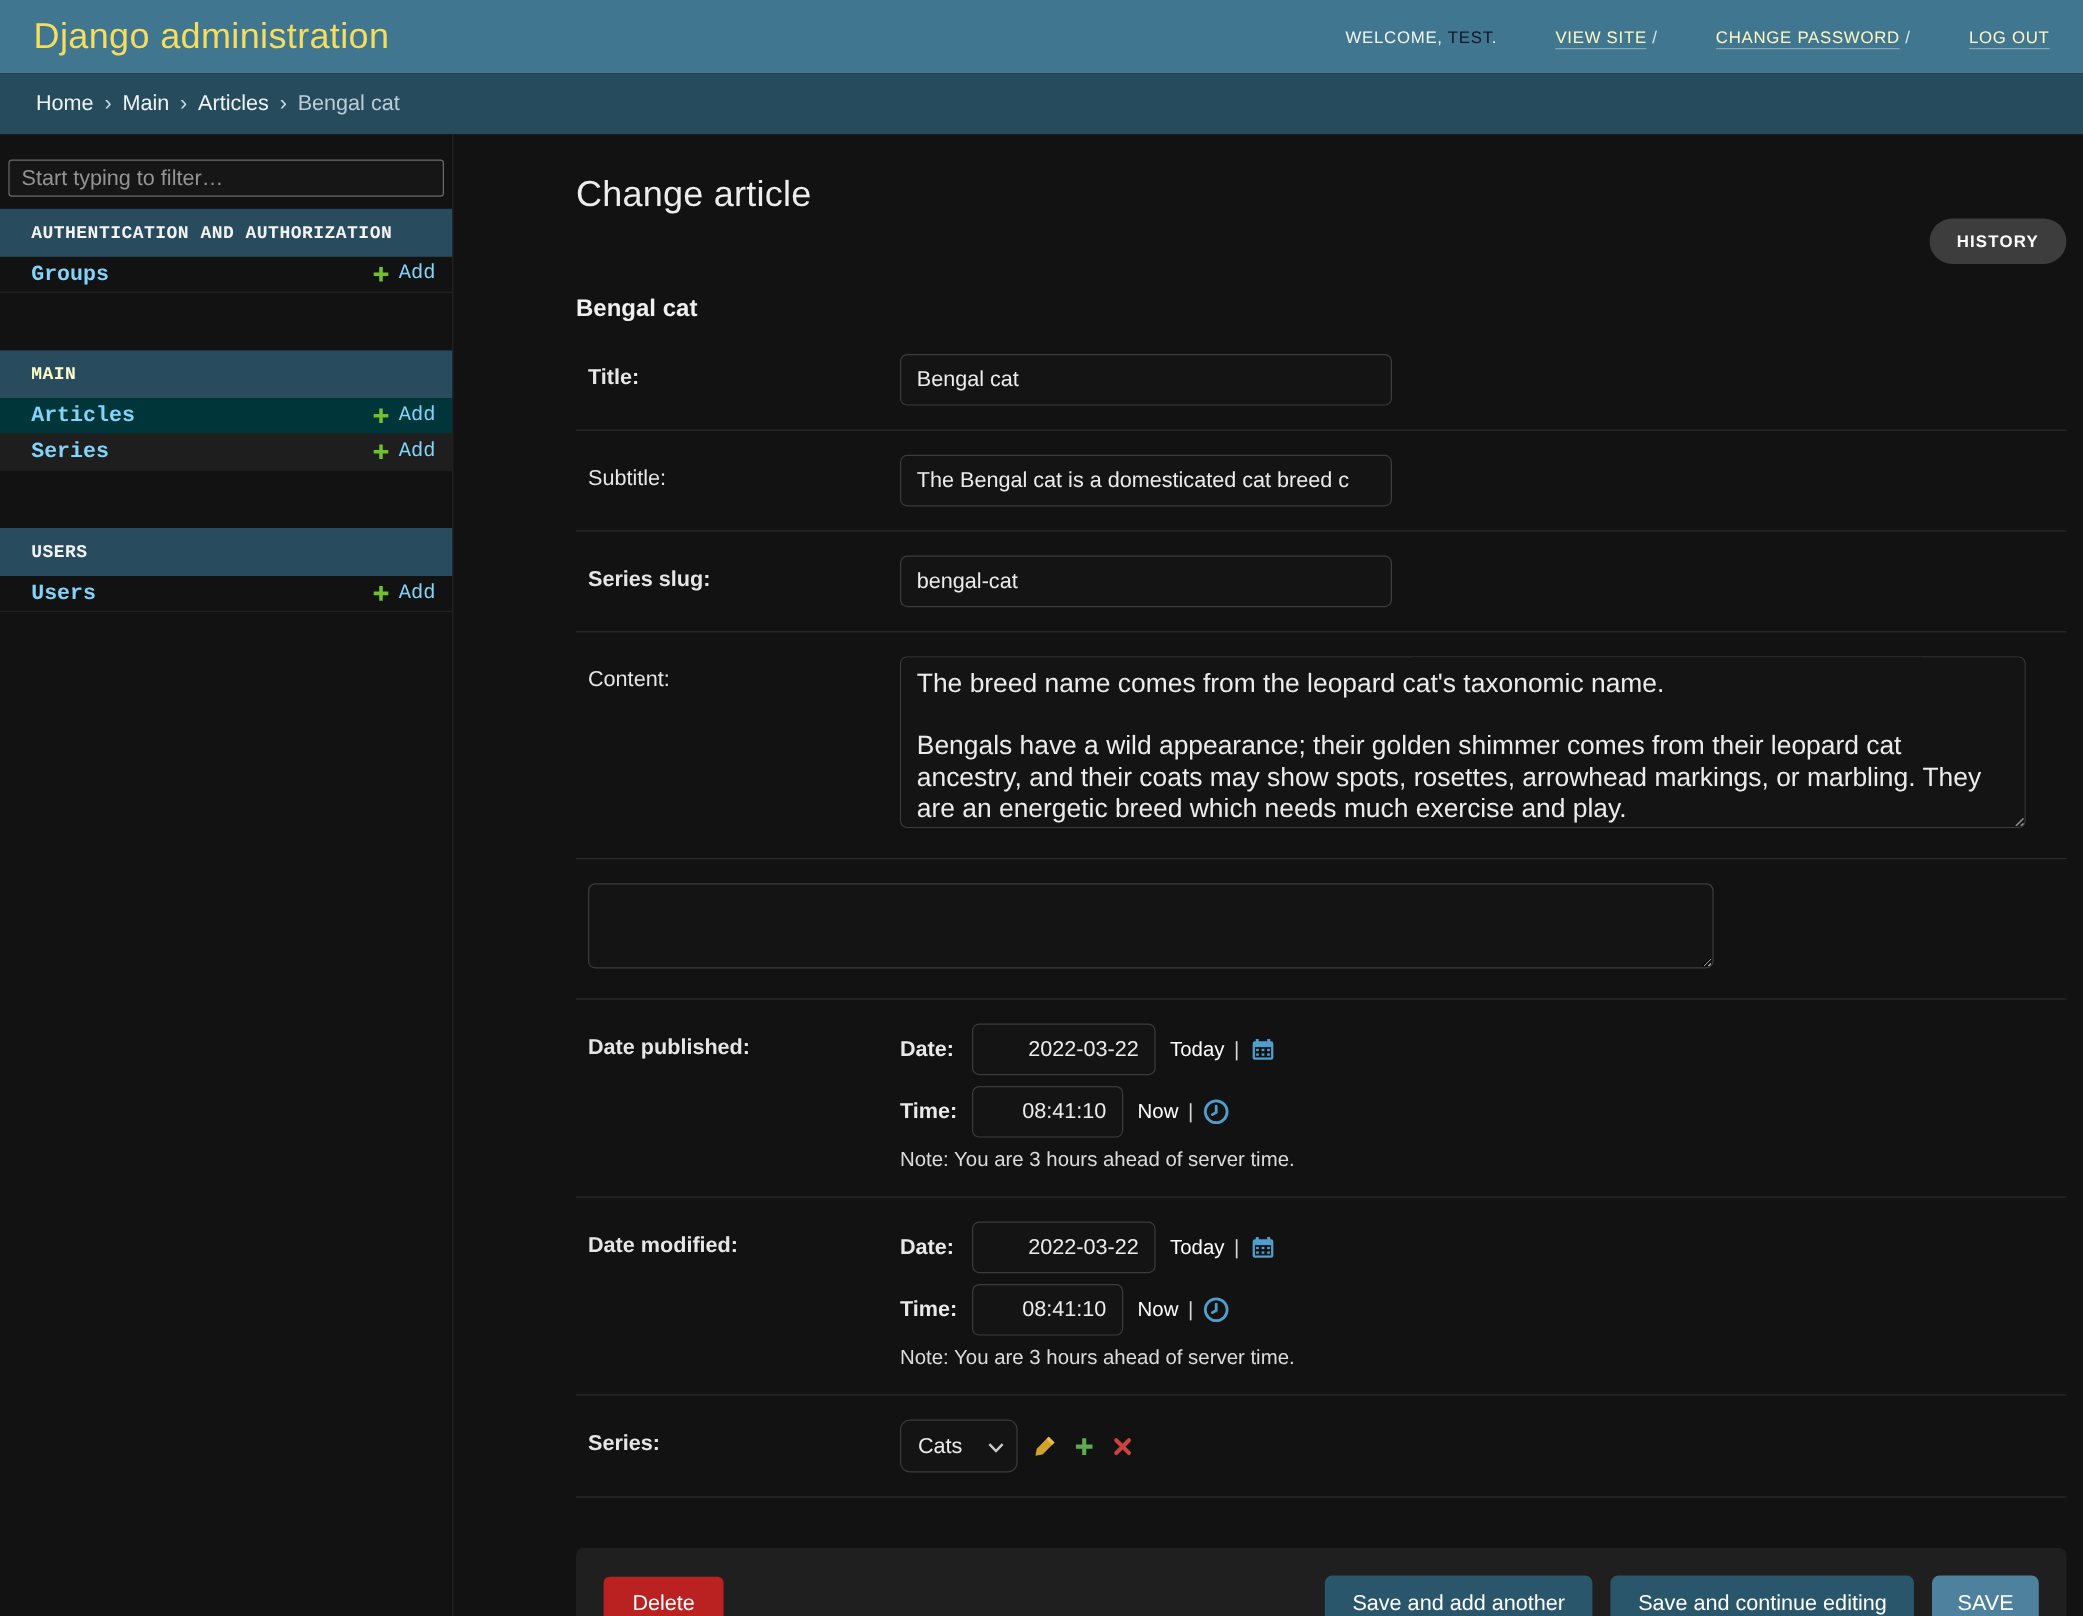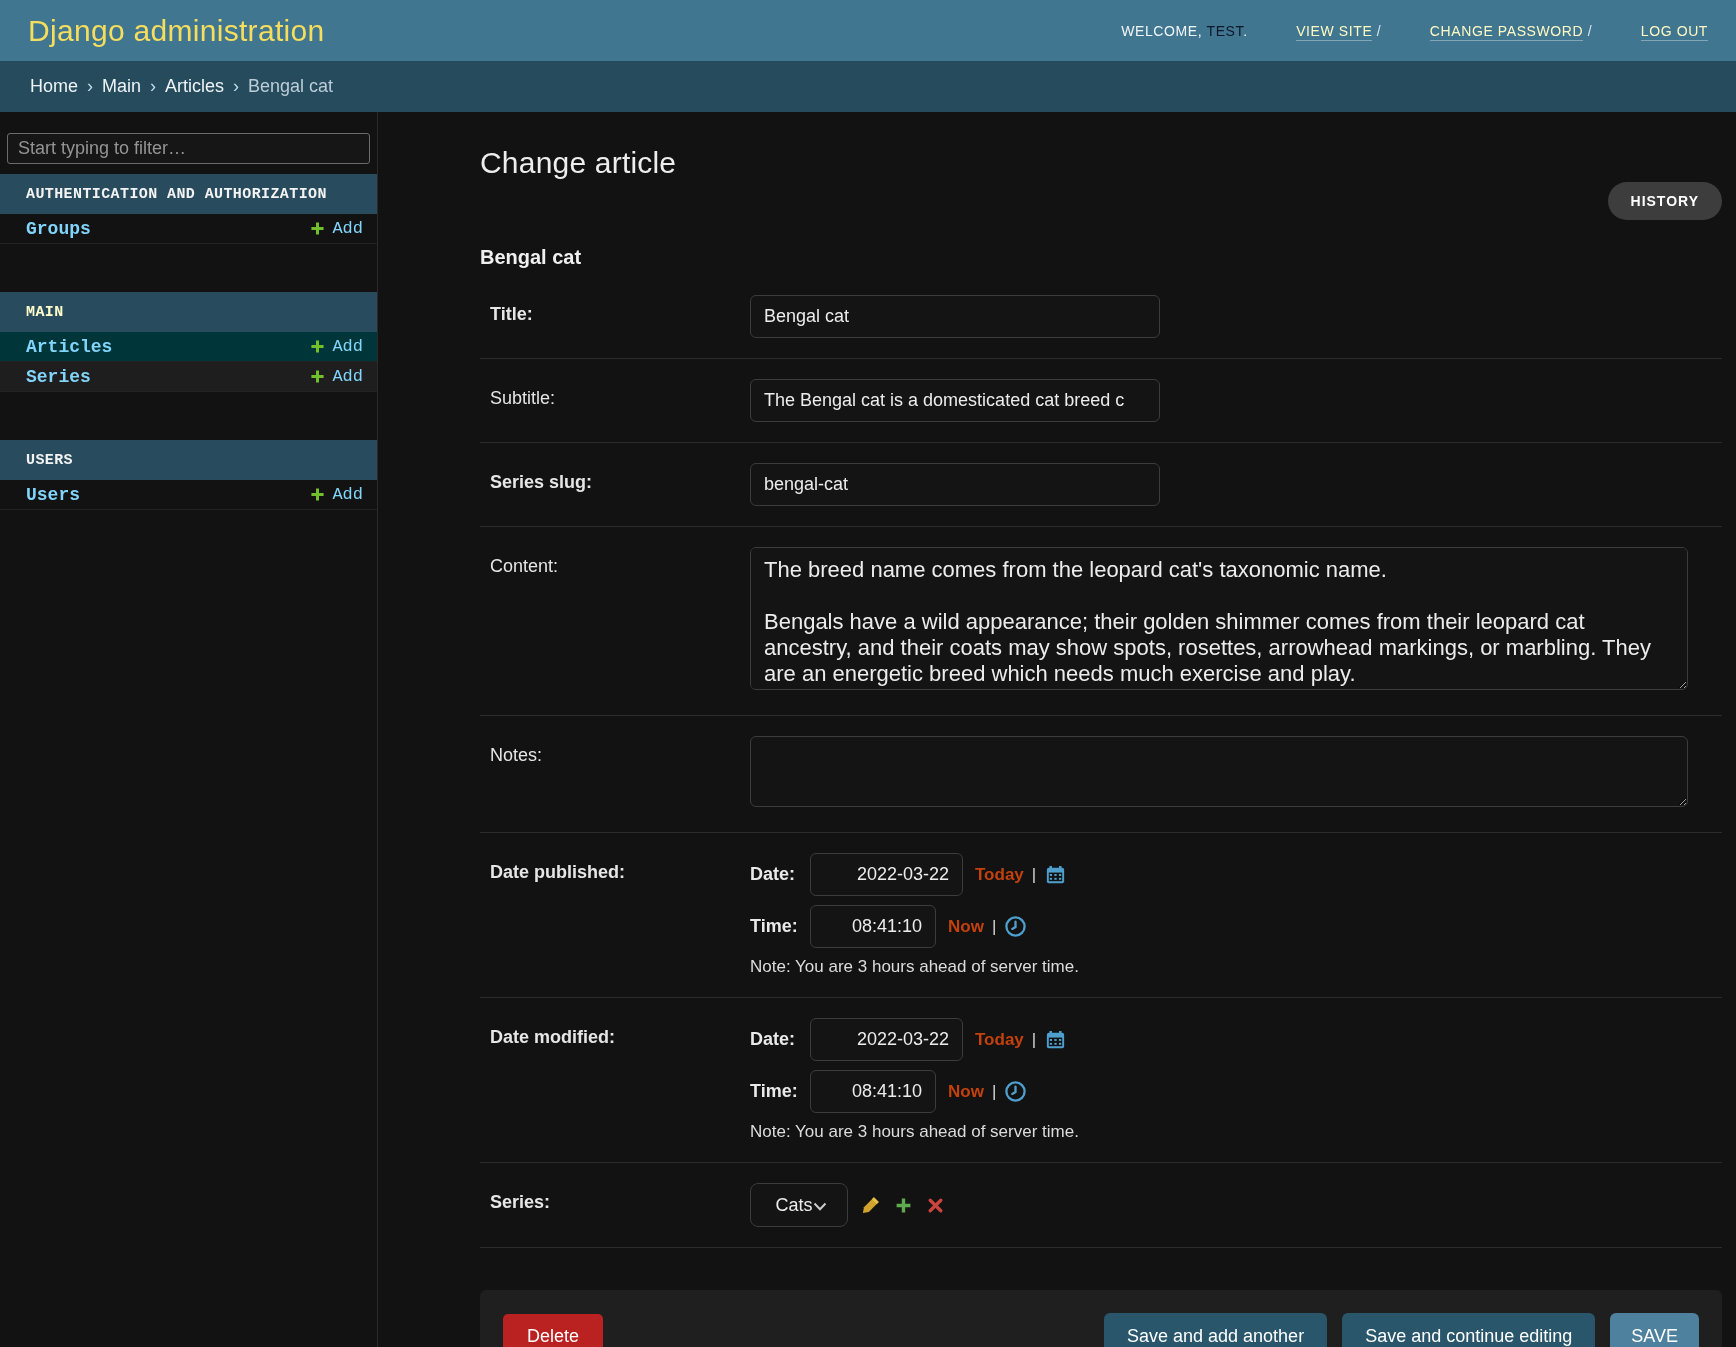--- a/index.html
+++ b/index.html
@@ -95,29 +95,29 @@
   }
   .ta-content { height:143px; }
   .ta-notes { height:71px; }
 
   
   .dt-line { display:flex; align-items:center; margin-bottom:9px; }
   .dt-sublabel { font-weight:bold; color:#e9e9e9; width:60px; font-size:18px; }
   .dt-input { width:153px; text-align:right; }
   .time-input { width:126px; }
   .dt-links { margin-left:12px; display:flex; align-items:center; gap:8px; font-size:17px; }
-  .dt-links a { color:#c2410c;font-weight:bold; }
+  .dt-links a { color:#ffffff; }
   .dt-links .pipe { color:#d8d8d8; }
   .widget-note { color:#dcdcdc; font-size:17px; margin-top:8px; }
 
   
   .select-line { display:flex; align-items:center; gap:13px; }
   .select-box {
     background:#141414; border:1px solid #3c3c3c; border-radius:8px;
-    height:44px; width:98px; display:flex; align-items:center; justify-content:center;
+    height:44px; width:98px; display:flex; align-items:center; justify-content:space-between;
     padding:0 10px 0 14px; cursor:pointer; color:#ececec; font-size:18px;
   }
   .rel-icons { display:flex; align-items:center; gap:15px; }
   .icon-btn { display:inline-flex; cursor:pointer; }
 
   
   .submit-row {
     margin:42px 0 0 0; height:92px; background:#1f1f1f; border-radius:6px;
     display:flex; align-items:center; justify-content:space-between; padding:0 23px;
   }
@@ -253,21 +253,20 @@
       <div class="form-row">
         <div class="flabel">Content:</div>
         <div class="fwidget">
           <textarea class="txt-area ta-content" style="">The breed name comes from the leopard cat's taxonomic name.
 
 Bengals have a wild appearance; their golden shimmer comes from their leopard cat ancestry, and their coats may show spots, rosettes, arrowhead markings, or marbling. They are an energetic breed which needs much exercise and play.</textarea>
         </div>
       </div>
 
       <div class="form-row">
-        <div class="flabel">Notes:</div>
         <div class="fwidget">
           <textarea class="txt-area ta-notes" style=""></textarea>
         </div>
       </div>
 
       <div class="form-row">
         <div class="flabel required">Date published:</div>
         <div class="fwidget">
           <div class="dt-line">
             <span class="dt-sublabel">Date:</span>

